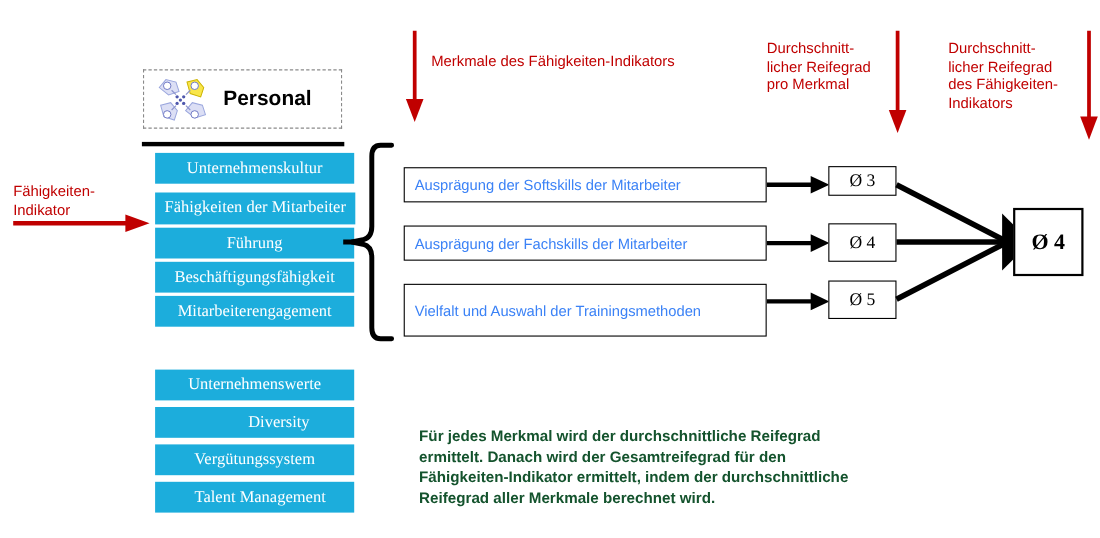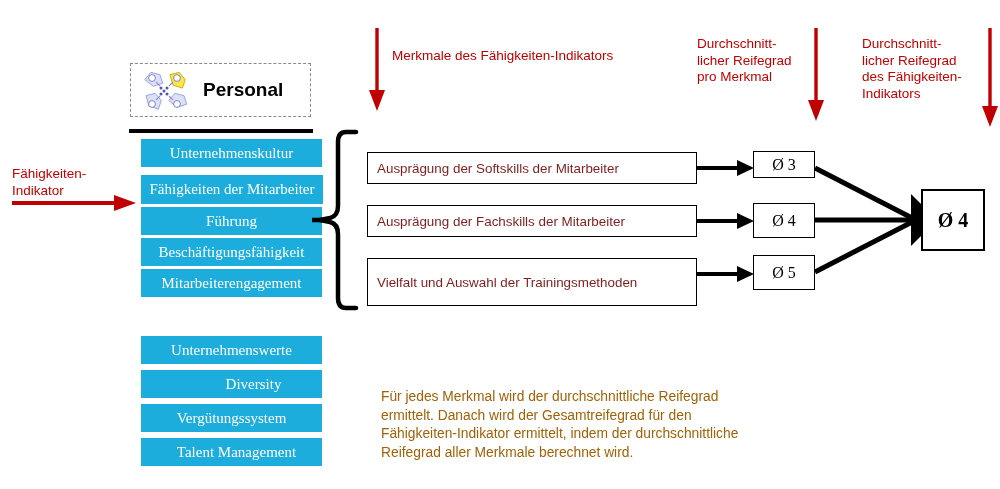--- a/index.html
+++ b/index.html
@@ -21,25 +21,26 @@
 
   
   .red-text {
     color: #C00000;
     font-size: 13.5px;
     line-height: 16.5px;
     font-family: "Liberation Sans", sans-serif;
     white-space: pre-line;
   }
   .red-para {
-    color: #a16207;
+    color: #14532d;
     font-size: 13.8px;
     line-height: 18.5px;
     font-family: "Liberation Sans", sans-serif;
     white-space: pre-line;
+    font-weight: bold;
   }
 
   
   .dashed-box {
     border: 1.4px dashed #8a8a8a;
     box-sizing: border-box;
     background: #ffffff;
   }
   .personal-label {
     font-weight: bold;
@@ -65,21 +66,21 @@
 
   
   .merkmal-box {
     border: 1.6px solid #000000;
     box-sizing: border-box;
     background: #ffffff;
     display: flex;
     align-items: center;
     padding-left: 9px;
     font-size: 13.4px;
-    color: #7f1d1d;
+    color: #3b82f6;
     font-family: "Liberation Sans", sans-serif;
   }
   .avg-box {
     border: 1.6px solid #000000;
     box-sizing: border-box;
     background: #ffffff;
     display: flex;
     align-items: center;
     justify-content: center;
     font-size: 16px;

